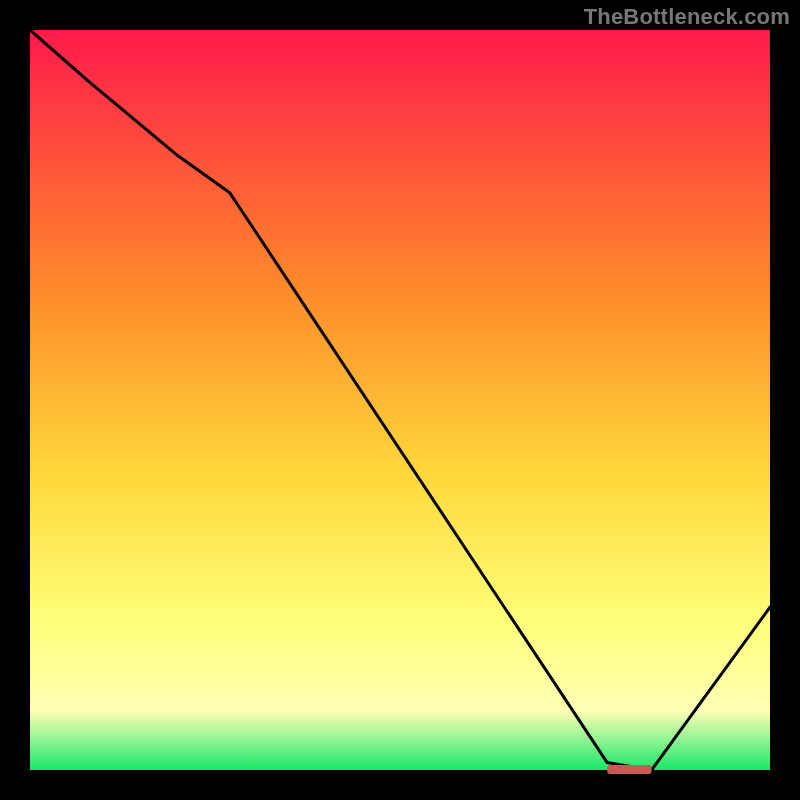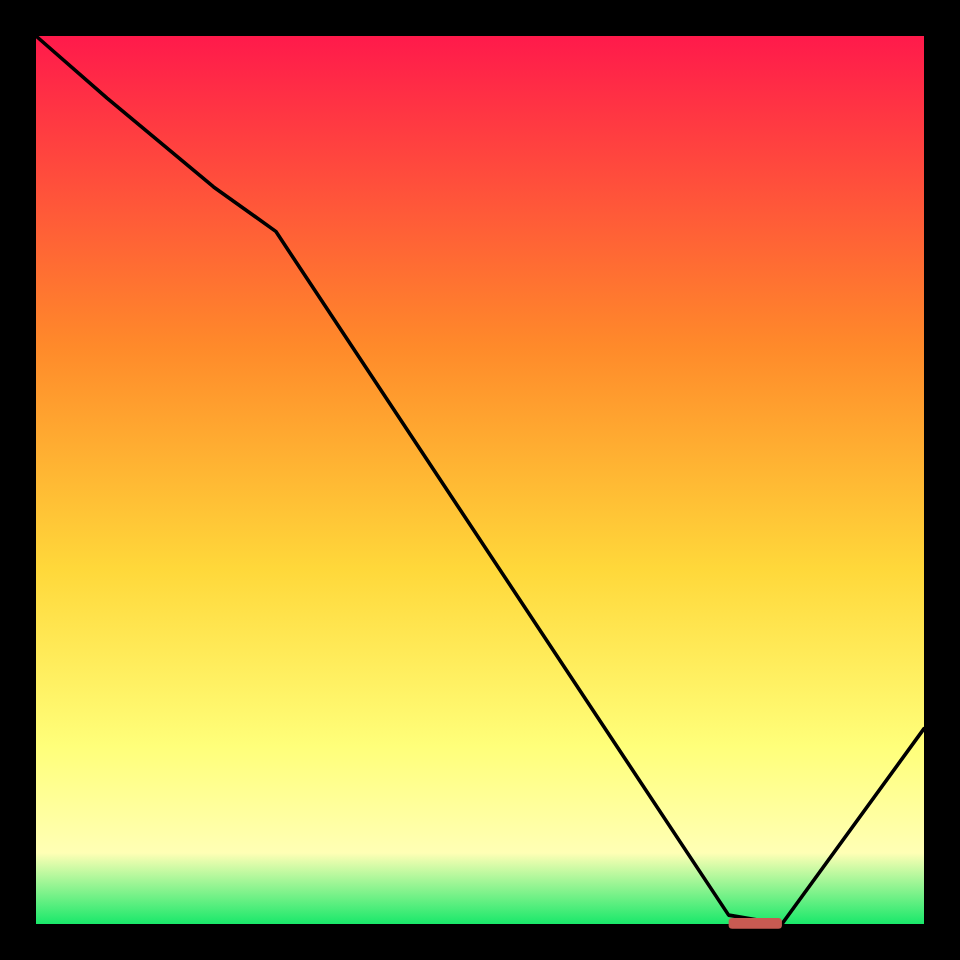--- a/index.html
+++ b/index.html
@@ -50,13 +50,14 @@
       </linearGradient>
     </defs>
 
     <rect id="plot-bg" fill="url(#bg-grad)" x="30" y="30" width="740" height="740"></rect>
 
     <path id="curve" fill="none" stroke-width="3" stroke-linejoin="round" stroke-linecap="round" d="M30.0 30.0 L89.2 81.8 L178.0 155.8 L229.8 192.8 L607.2 762.6 L651.6 770.0 L770.0 607.2" stroke="#000000"></path>
 
     <rect id="marker" rx="3" ry="3" height="9" x="607.2" width="44.39999999999998" y="765" fill="#c85a52"></rect>
   </svg>
 
+  <div class="watermark">TheBottleneck.com</div>
 </div>
 
 </body></html>

